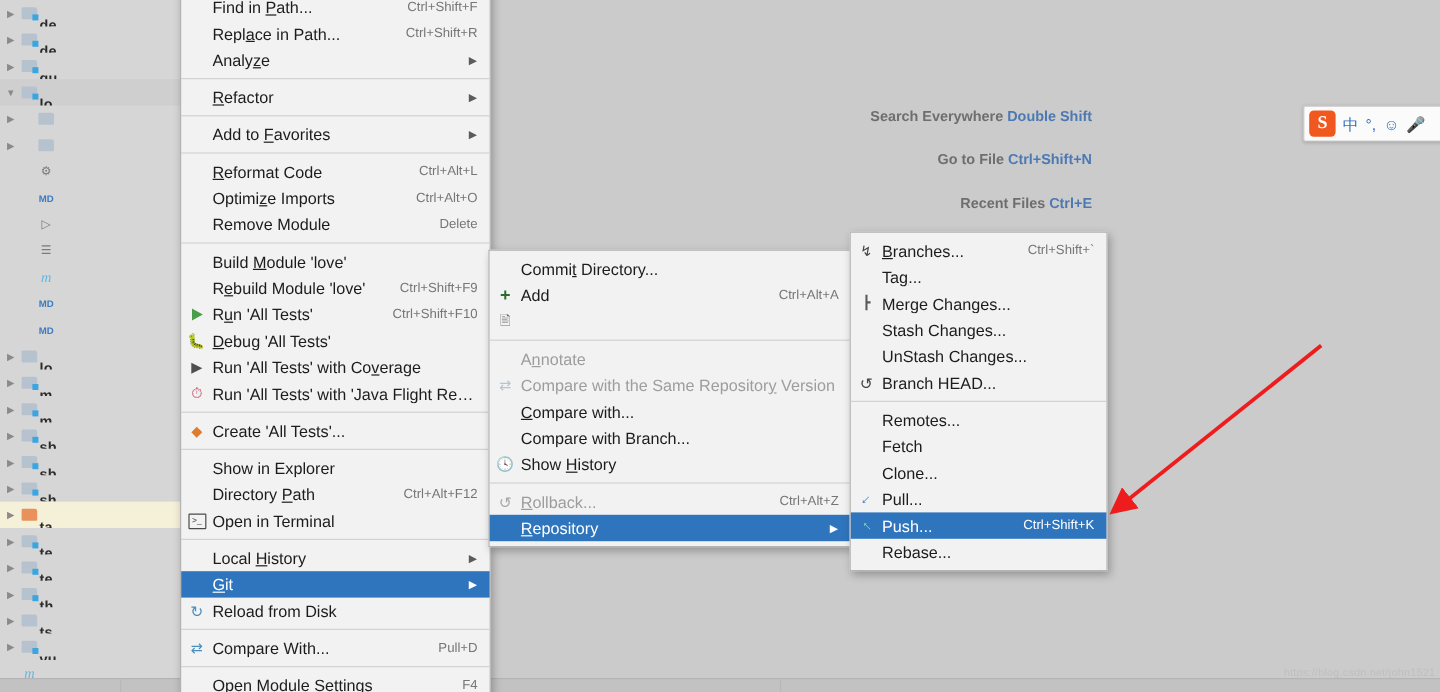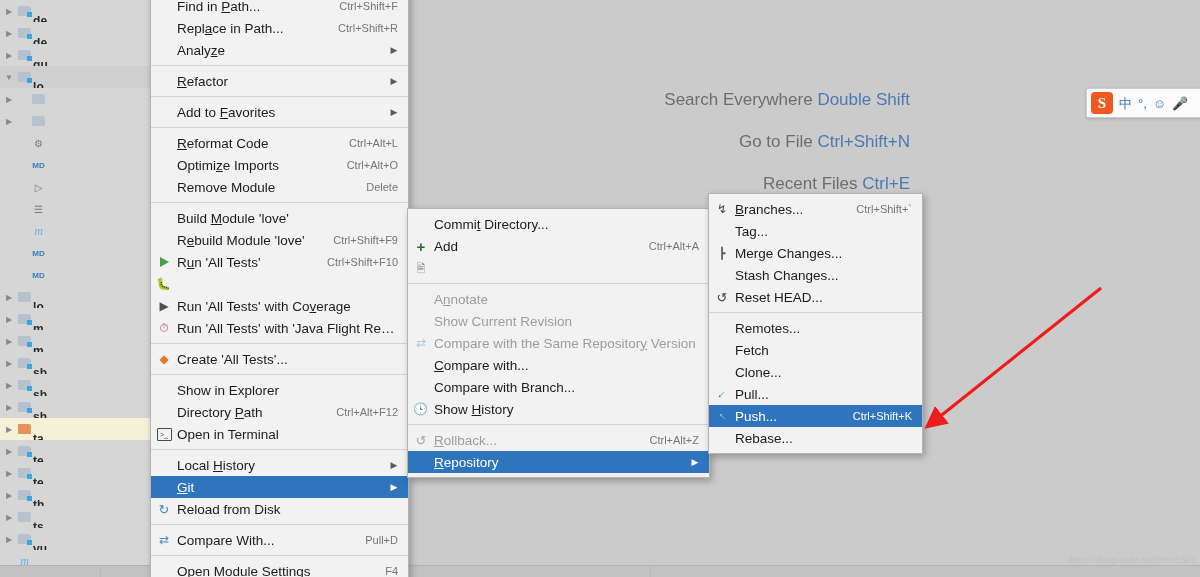--- a/index.html
+++ b/index.html
@@ -10,21 +10,21 @@
     font-size:13px;color:#1e1e1e;
     -webkit-font-smoothing:antialiased;
   }
 
   
   #ide{position:absolute;inset:0;background:#cbcbcb;}
   #editor-hints{
     position:absolute;left:430px;top:90px;width:480px;
     display:flex;flex-direction:column;gap:22px;
   }
-  .hint{font-size:17px;color:#6e6e6e;white-space:nowrap;}
+  .hint{font-size:12px;color:#6e6e6e;white-space:nowrap;font-weight:bold;}
   .hint .key{color:#4d79b3;}
   .hint.right{text-align:right;}
 
   
   #tree{position:absolute;left:0;top:0;width:150px;height:577px;background:#d6d6d6;}
   .trow{
     position:relative;height:22px;display:flex;align-items:center;
     padding-left:2px;font-size:12px;color:#2b2b2b;white-space:nowrap;overflow:hidden;
   }
   .trow.sel{background:#cfcfcf;}
@@ -406,20 +406,21 @@
       <span class="mi-ico">
         <span class="ic-play"></span>
       </span>
       <span class="mi-lbl">R<u>u</u>n 'All Tests'</span>
       <span class="mi-acc">Ctrl+Shift+F10</span>
     </div>
     <div class="mi-row">
       <span class="mi-ico">
         <span class="ic-bug">🐛</span>
       </span>
+      <span class="mi-lbl"><u>D</u>ebug 'All Tests'</span>
     </div>
     <div class="mi-row">
       <span class="mi-ico">
         <span class="ic-cov">▶</span>
       </span>
       <span class="mi-lbl">Run 'All Tests' with Co<u>v</u>erage</span>
     </div>
     <div class="mi-row">
       <span class="mi-ico">
         <span class="ic-jfr">⏱</span>
@@ -497,24 +498,20 @@
       <span class="mi-ico">
         <span class="ic-excl">🖹</span>
       </span>
     </div>
     <div class="sep"></div>
     <div class="mi-row dis">
       <span class="mi-ico"></span>
       <span class="mi-lbl">A<u>n</u>notate</span>
     </div>
     <div class="mi-row dis">
-      <span class="mi-ico"></span>
-      <span class="mi-lbl">Show Current Revision</span>
-    </div>
-    <div class="mi-row dis">
       <span class="mi-ico">
         <span class="dis ic-cmp">⇄</span>
       </span>
       <span class="mi-lbl">Compare with the Same Repositor<u>y</u> Version</span>
     </div>
     <div class="mi-row">
       <span class="mi-ico"></span>
       <span class="mi-lbl"><u>C</u>ompare with...</span>
     </div>
     <div class="mi-row">
@@ -557,24 +554,28 @@
       <span class="mi-ico">
         <span class="ic-merge">┣</span>
       </span>
       <span class="mi-lbl">Merge Changes...</span>
     </div>
     <div class="mi-row">
       <span class="mi-ico"></span>
       <span class="mi-lbl">Stash Changes...</span>
     </div>
     <div class="mi-row">
+      <span class="mi-ico"></span>
+      <span class="mi-lbl">UnStash Changes...</span>
+    </div>
+    <div class="mi-row">
       <span class="mi-ico">
         <span class="ic-reset">↺</span>
       </span>
-      <span class="mi-lbl">Reset HEAD...</span>
+      <span class="mi-lbl">Branch HEAD...</span>
     </div>
     <div class="sep"></div>
     <div class="mi-row">
       <span class="mi-ico"></span>
       <span class="mi-lbl">Remotes...</span>
     </div>
     <div class="mi-row">
       <span class="mi-ico"></span>
       <span class="mi-lbl">Fetch</span>
     </div>

